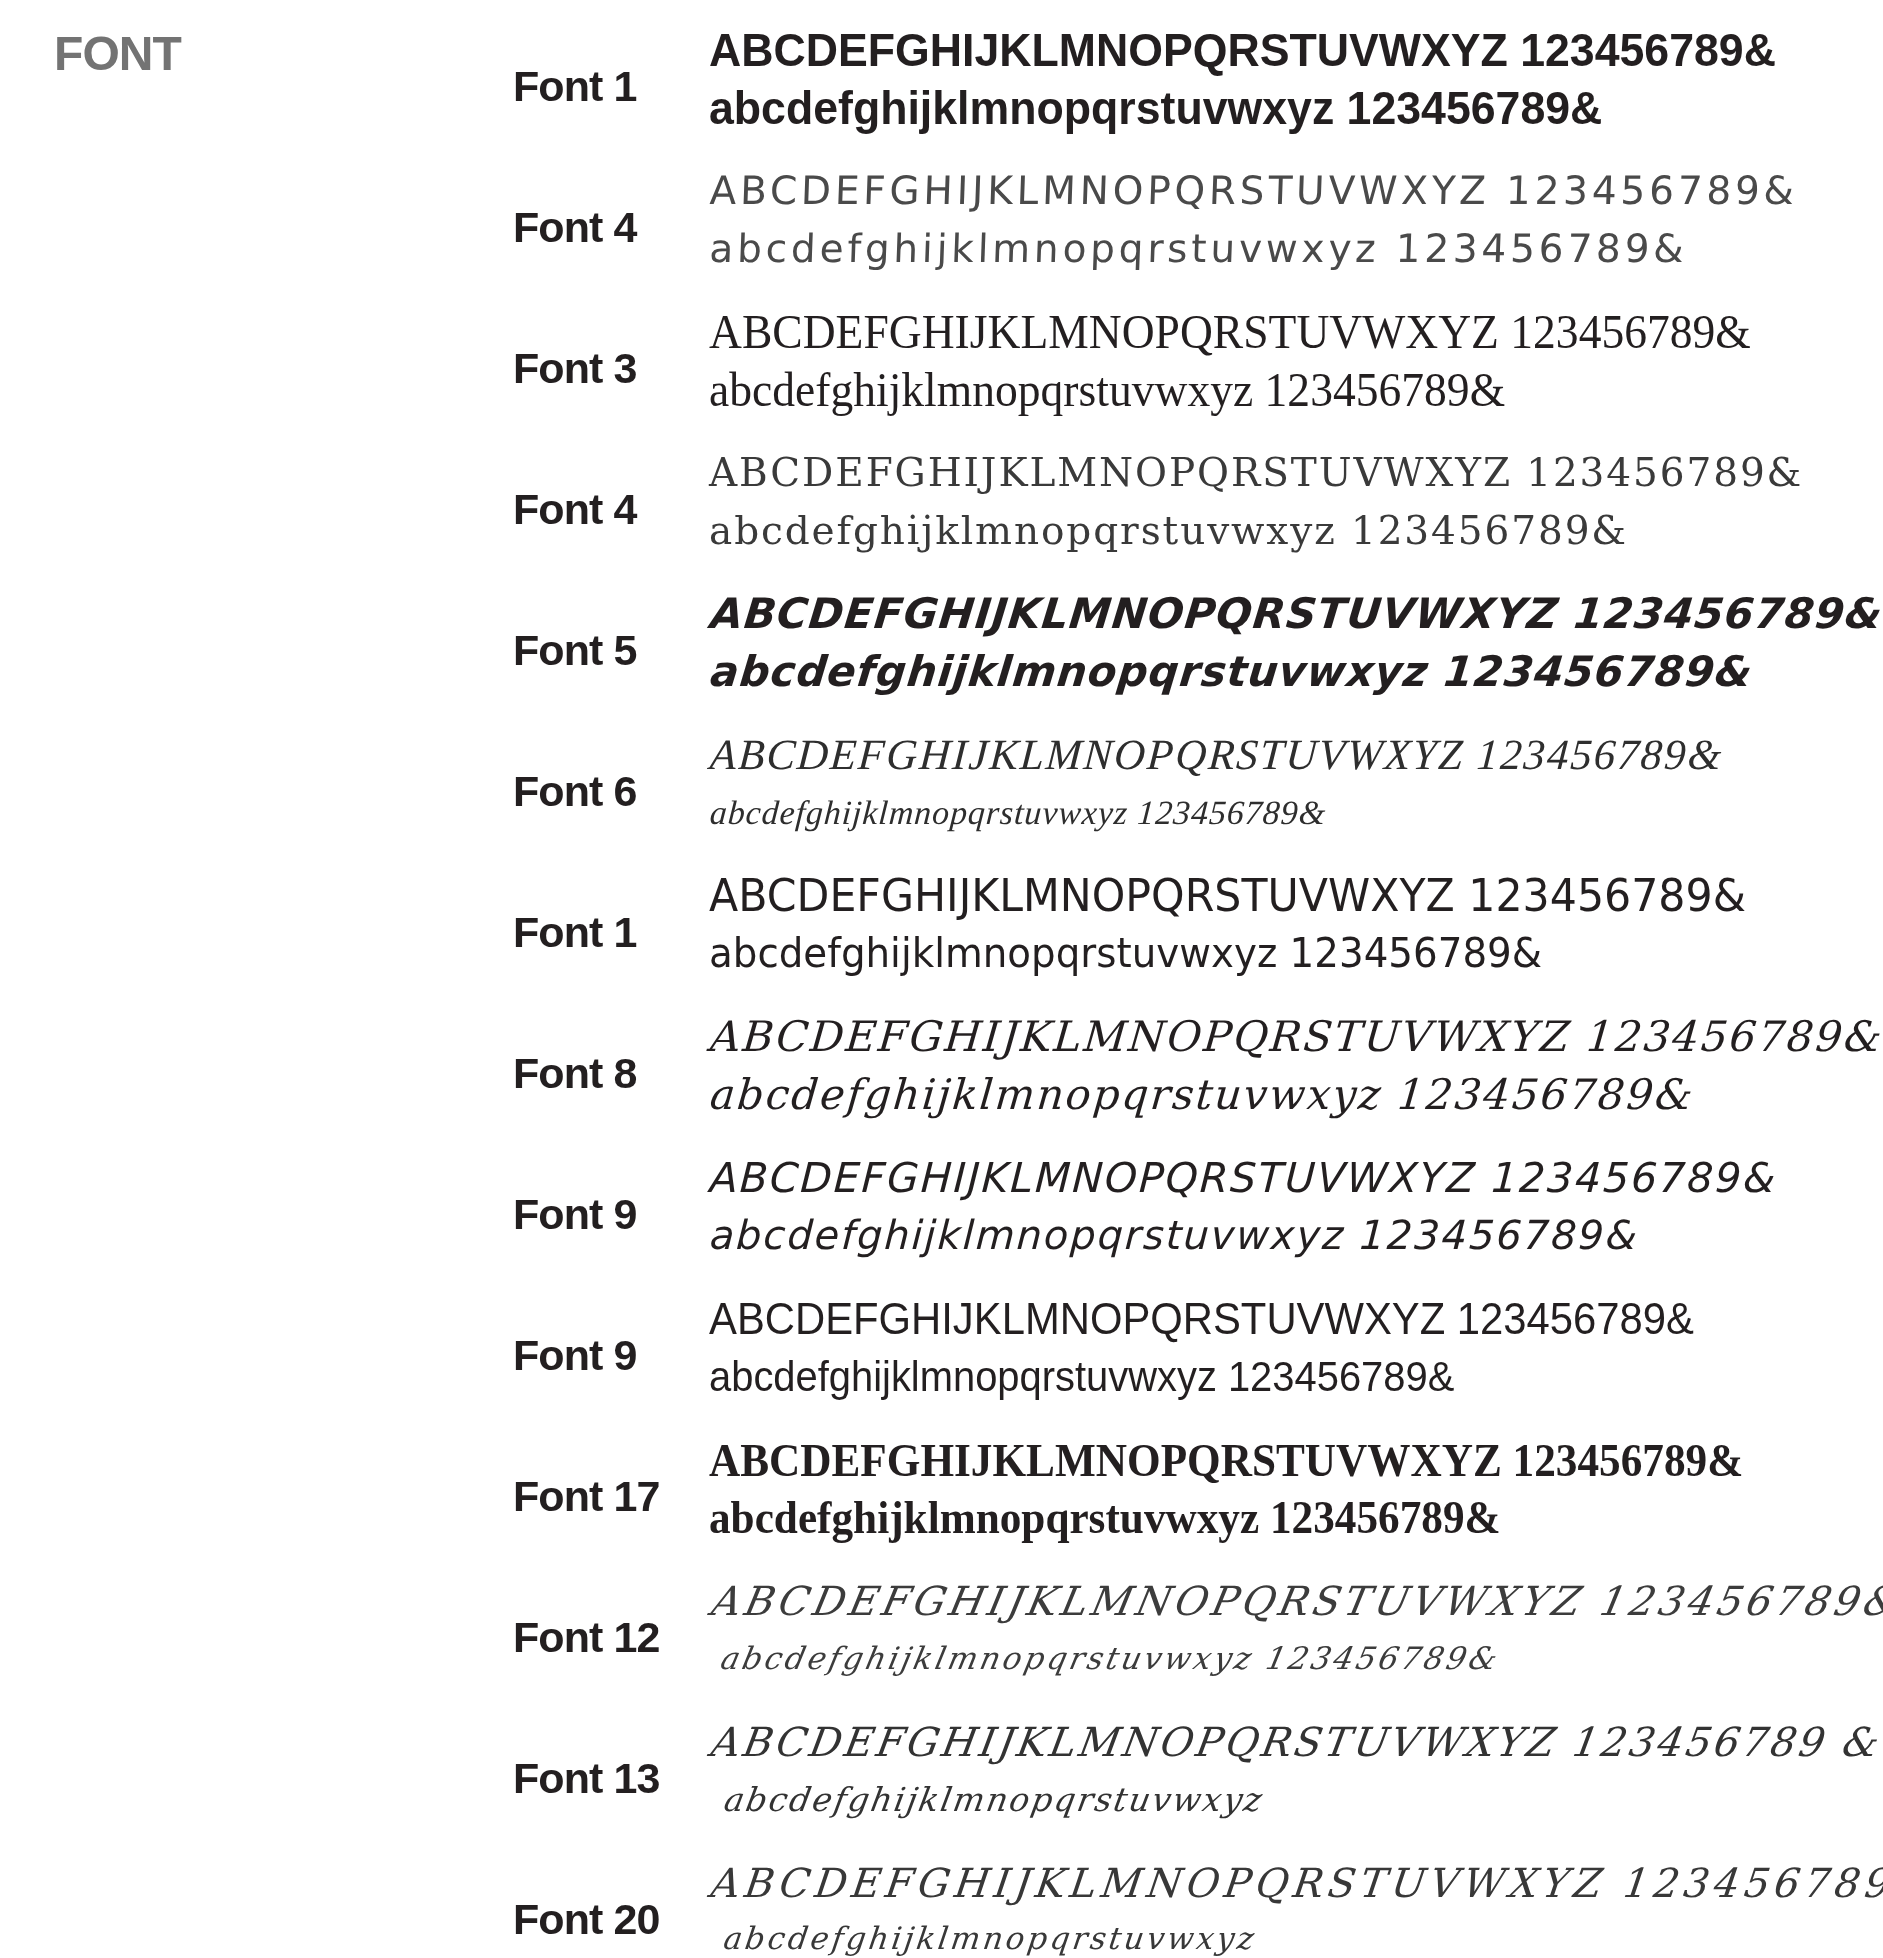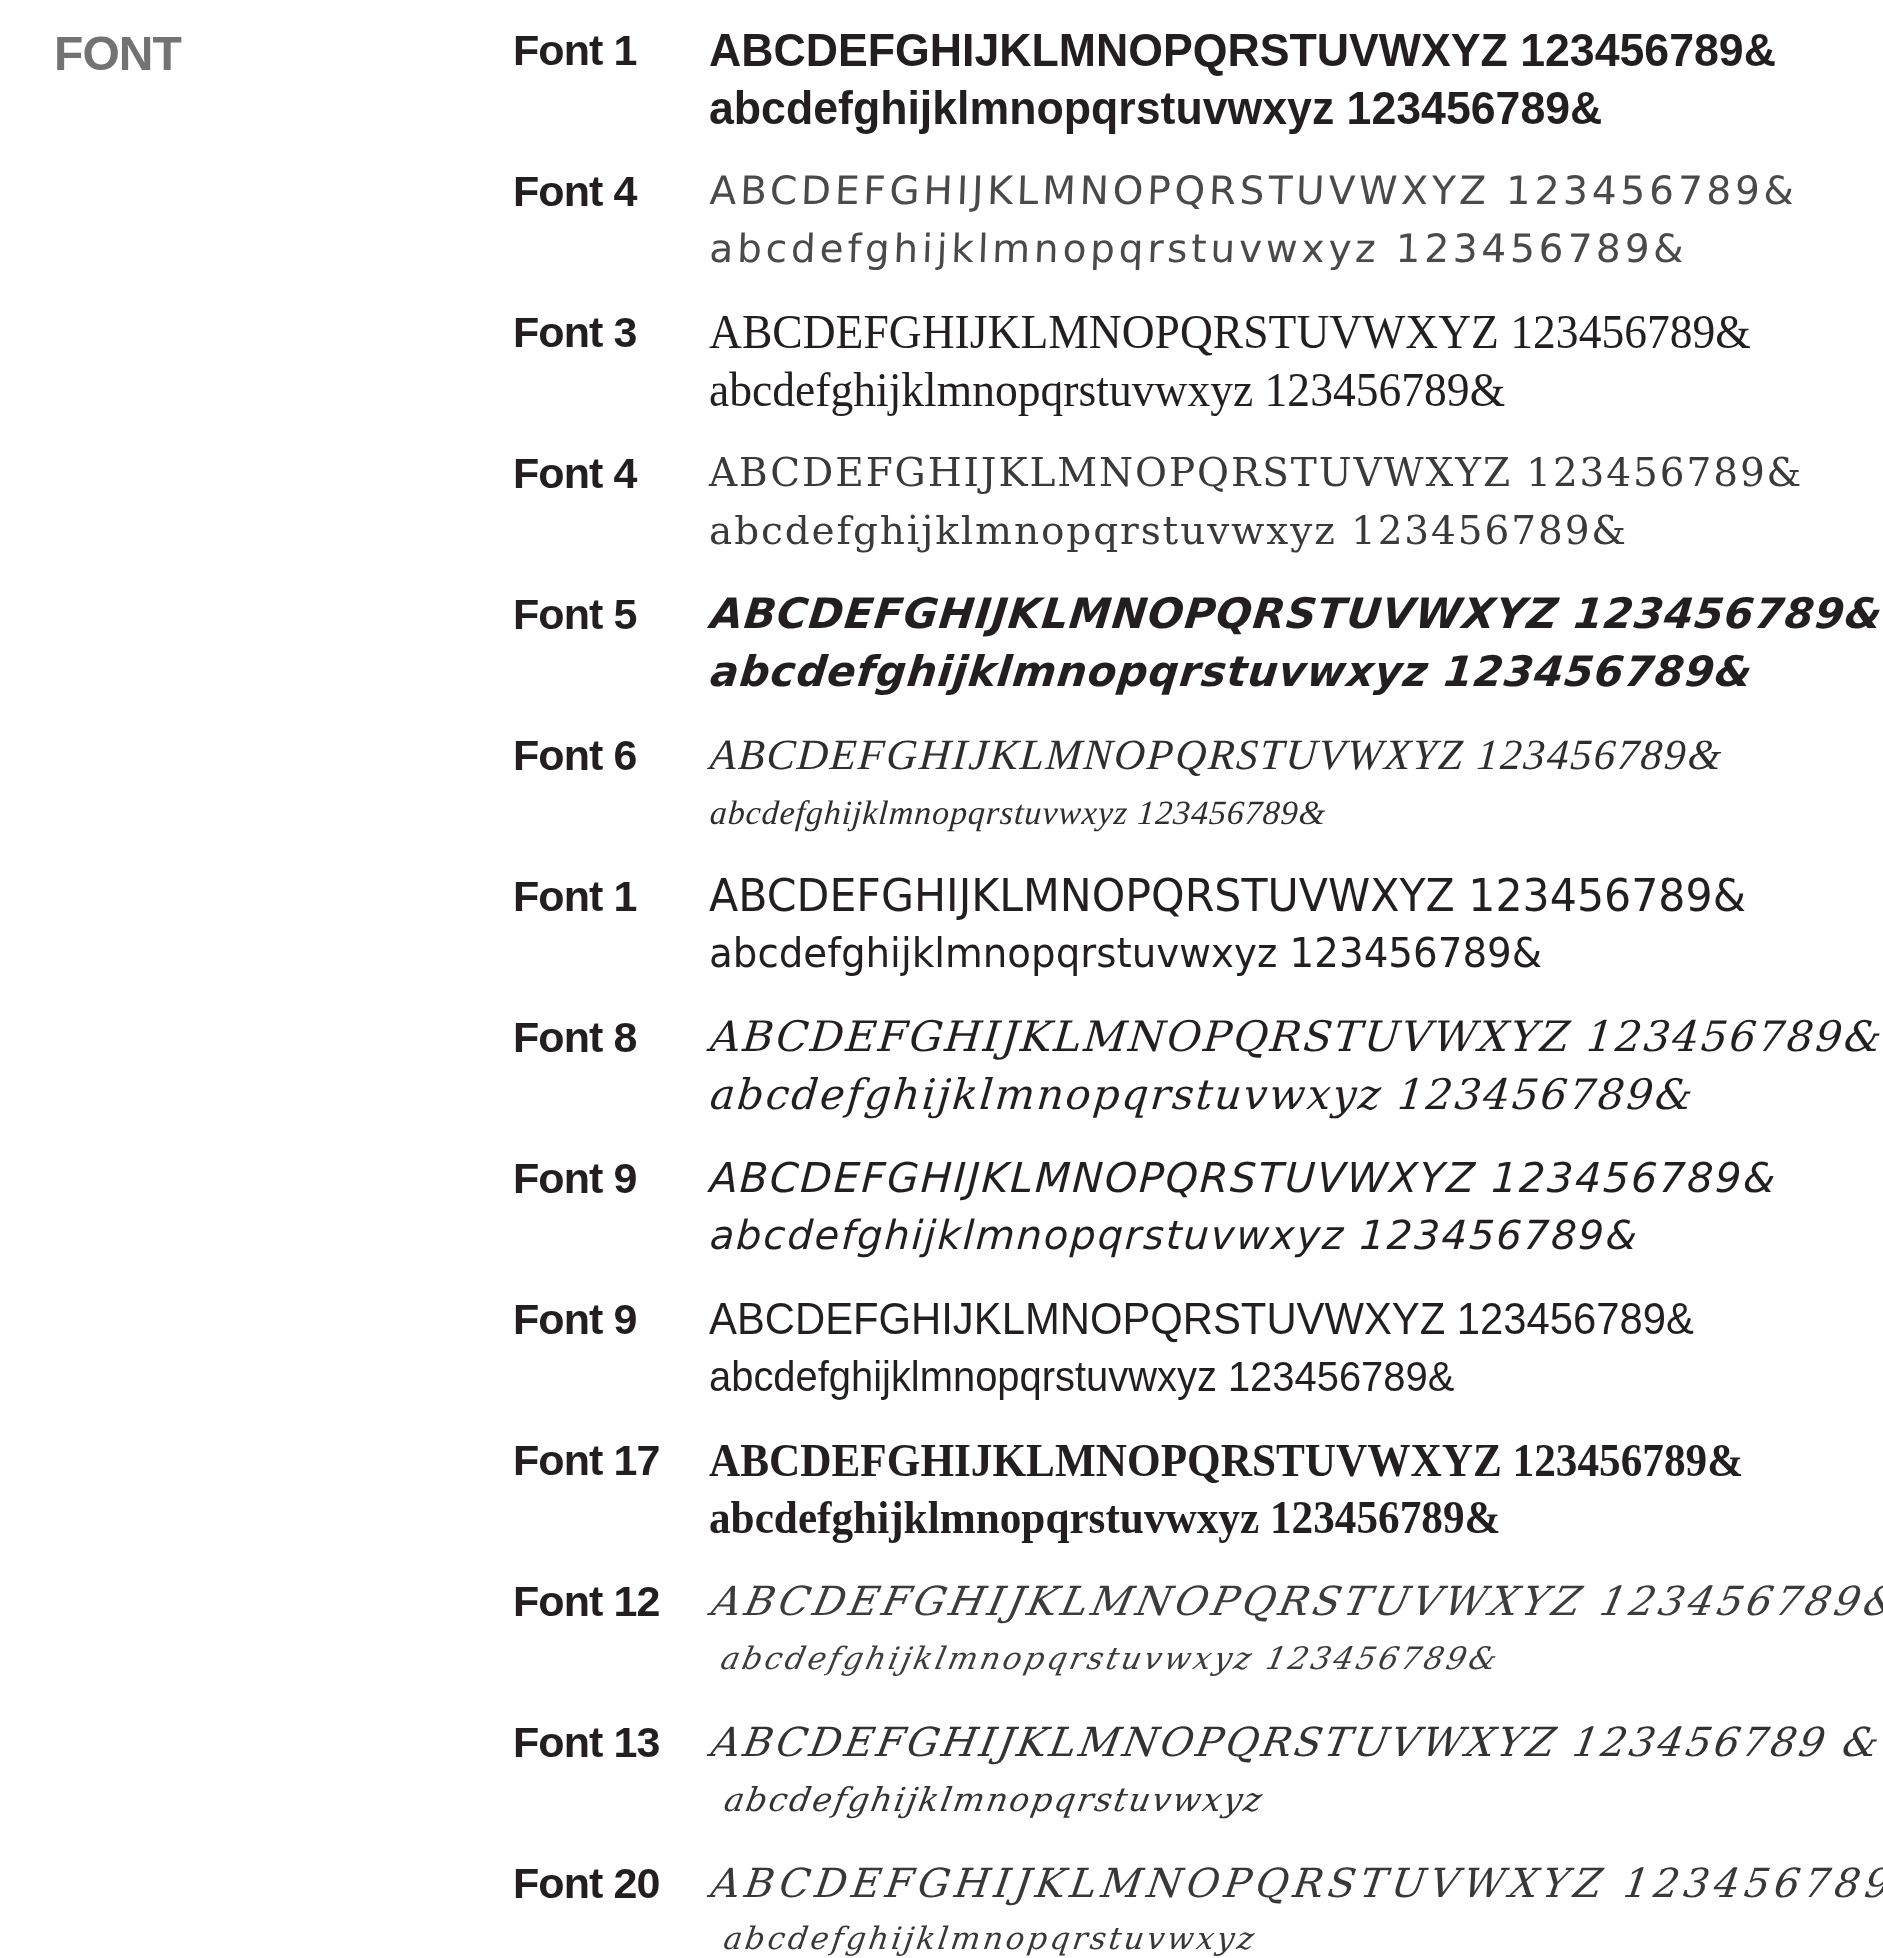--- a/index.html
+++ b/index.html
@@ -13,20 +13,21 @@
     font-size:48px;font-weight:bold;line-height:81px;letter-spacing:-0.9px;
     color:#737373;white-space:pre;
   }
   .rows{position:absolute;left:513px;top:19px;width:1356px;}
   .row{display:flex;height:141px;align-items:flex-start;}
   .label{
     width:196px;flex:0 0 196px;
     font-family:"Liberation Sans",sans-serif;font-weight:bold;
     font-size:43px;line-height:62px;letter-spacing:-0.9px;color:#231f20;
     white-space:nowrap;
+    margin-top:36px;
   }
   .sample{flex:1;min-width:0;}
   .u,.l{white-space:nowrap;display:inline-block;transform-origin:left 80%;}
   .u{line-height:62px;}
   .l{line-height:53px;}
   .sample .u{display:block;}
   .sample .l{display:inline-block;}
 
   
   .f1 .u,.f1 .l{font-family:"Liberation Sans",sans-serif;font-weight:bold;font-size:47px;transform:scaleX(.95);}

